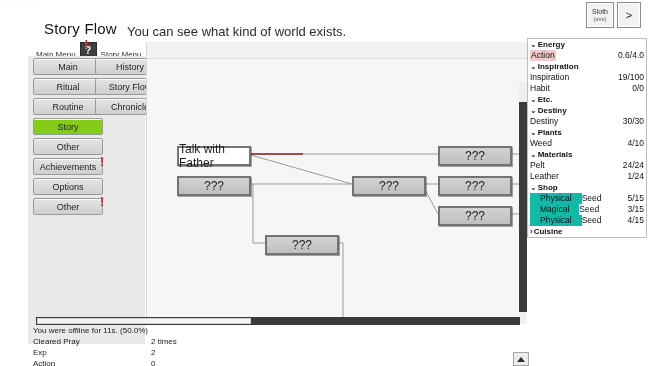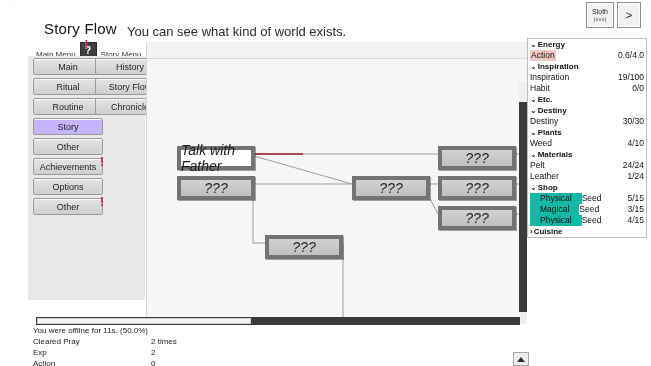--- a/index.html
+++ b/index.html
@@ -56,56 +56,55 @@
     border:1px solid #2a2a2a;display:flex;align-items:center;justify-content:center;
     color:#ffffff;font-size:10px;font-weight:bold;
   }
   .help-btn .bang{
     position:absolute;left:4px;top:-5px;color:#c7202a;font-size:11px;font-weight:bold;
     text-shadow:0 0 1px #fff;
   }
 
   
   .leftpanel{
-    position:absolute;left:28px;top:56px;width:117px;height:244px;
+    position:absolute;left:28px;top:56px;width:117px;height:288px;
     background:#e9e9e9;
   }
   .btncol{position:absolute;top:2px;display:flex;flex-direction:column;gap:3px;}
   .col-a{left:5px;}
   .col-b{left:67px;}
   .gbtn{
     position:relative;width:68px;height:15px;
     background:linear-gradient(#e4e4e4,#cfcfcf);
     border:1px solid #9a9a9a;border-radius:2px;
     display:flex;align-items:center;justify-content:center;
     font-size:9px;color:#1e1e1e;white-space:nowrap;
     box-shadow:inset 0 1px 0 #fbfbfb;
   }
-  .gbtn.active{background:#c4b5fd;border-color:#9a9a9a;}
+  .gbtn.active{background:#84cc16;border-color:#9a9a9a;}
   .gbtn .bang{
     position:absolute;right:-2px;top:-3px;color:#d01f28;font-size:12px;font-weight:bold;
     line-height:1;
   }
 
   
   .canvas-wrap{
     position:absolute;left:146px;top:42px;width:380px;height:282px;
     background:#f6f6f6;border-left:1px solid #d6d6d6;overflow:hidden;
   }
   .canvas-head{position:absolute;left:0;top:0;right:0;height:16px;background:#f2f2f2;
     border-bottom:1px solid #dadada;}
   .flowsvg{position:absolute;left:0;top:0;}
   .node{
     position:absolute;
-    border:4px solid #737373;
+    border:2px solid #737373;
     background:linear-gradient(#d2d2d2,#bfbfbf);
     display:flex;align-items:center;justify-content:center;
-    font-size:14px;color:#1d1d1d;
+    font-size:12px;color:#1d1d1d;
     box-shadow:1px 1px 0 rgba(0,0,0,.35);
-    font-style:italic;
   }
   .node.known{background:#ffffff;}
 
   
   .vscroll{
     position:absolute;left:518px;top:82px;width:8px;height:237px;background:#efefef;
   }
   .vscroll .thumb{position:absolute;left:0;top:20px;width:8px;height:210px;background:#3b3b3b;}
 
   

